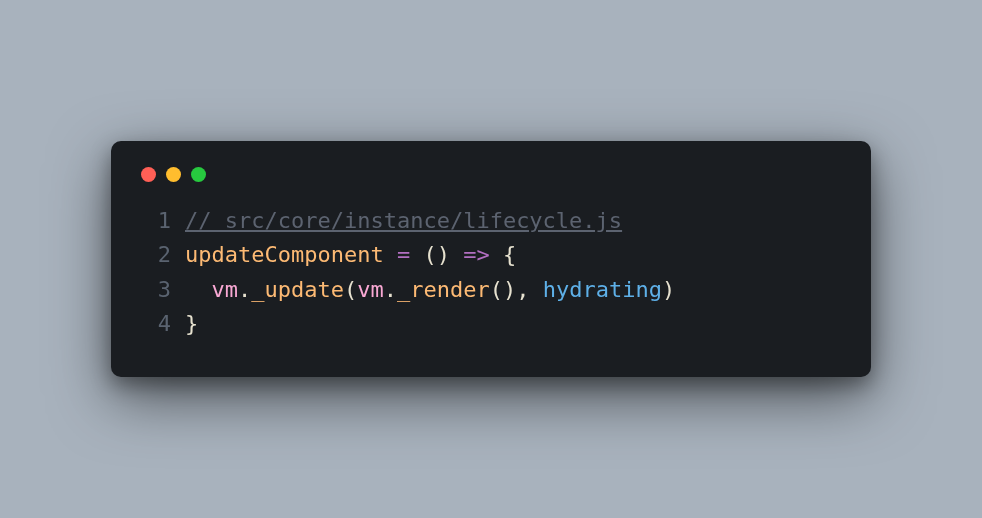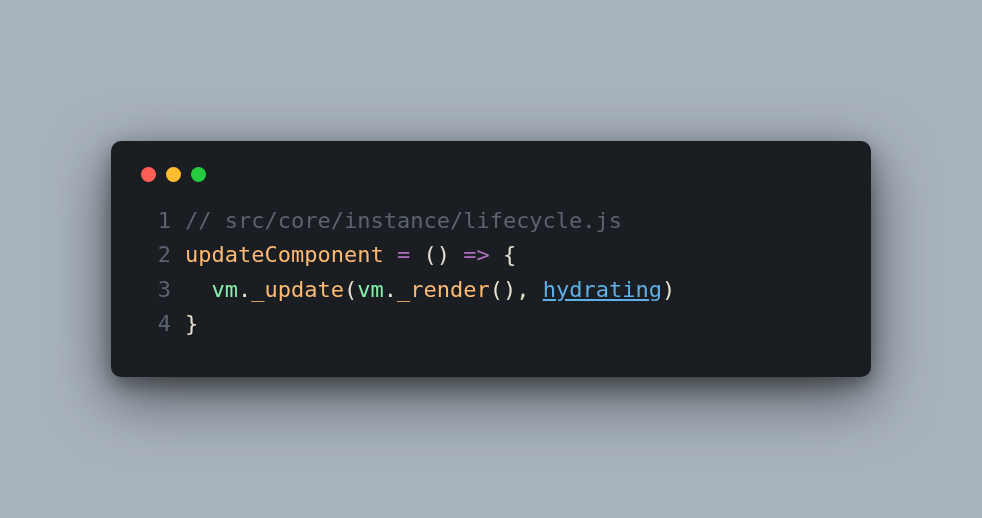--- a/index.html
+++ b/index.html
@@ -43,26 +43,26 @@
     display: flex;
   }
   .ln {
     color: #5a6370;
     width: 34px;
     text-align: right;
     margin-right: 14px;
     user-select: none;
     flex-shrink: 0;
   }
-  .tok-comment { color: #5c6370; }
-  .tok-ident   { color: #86efac; }
+  .tok-comment { color: #5c6370; text-decoration: underline; }
+  .tok-ident   { color: #f9a8d4; }
   .tok-fn      { color: #fdba74; }
   .tok-op      { color: #b26fc1; }
   .tok-punct   { color: #e6e1cf; }
-  .tok-param   { color: #5eb0e8; text-decoration: underline; }
+  .tok-param   { color: #5eb0e8; }
 </style>
 </head>
 <body>
 
 <div class="window">
   <div class="titlebar">
     <div class="dot red"></div>
     <div class="dot yellow"></div>
     <div class="dot green"></div>
   </div>

